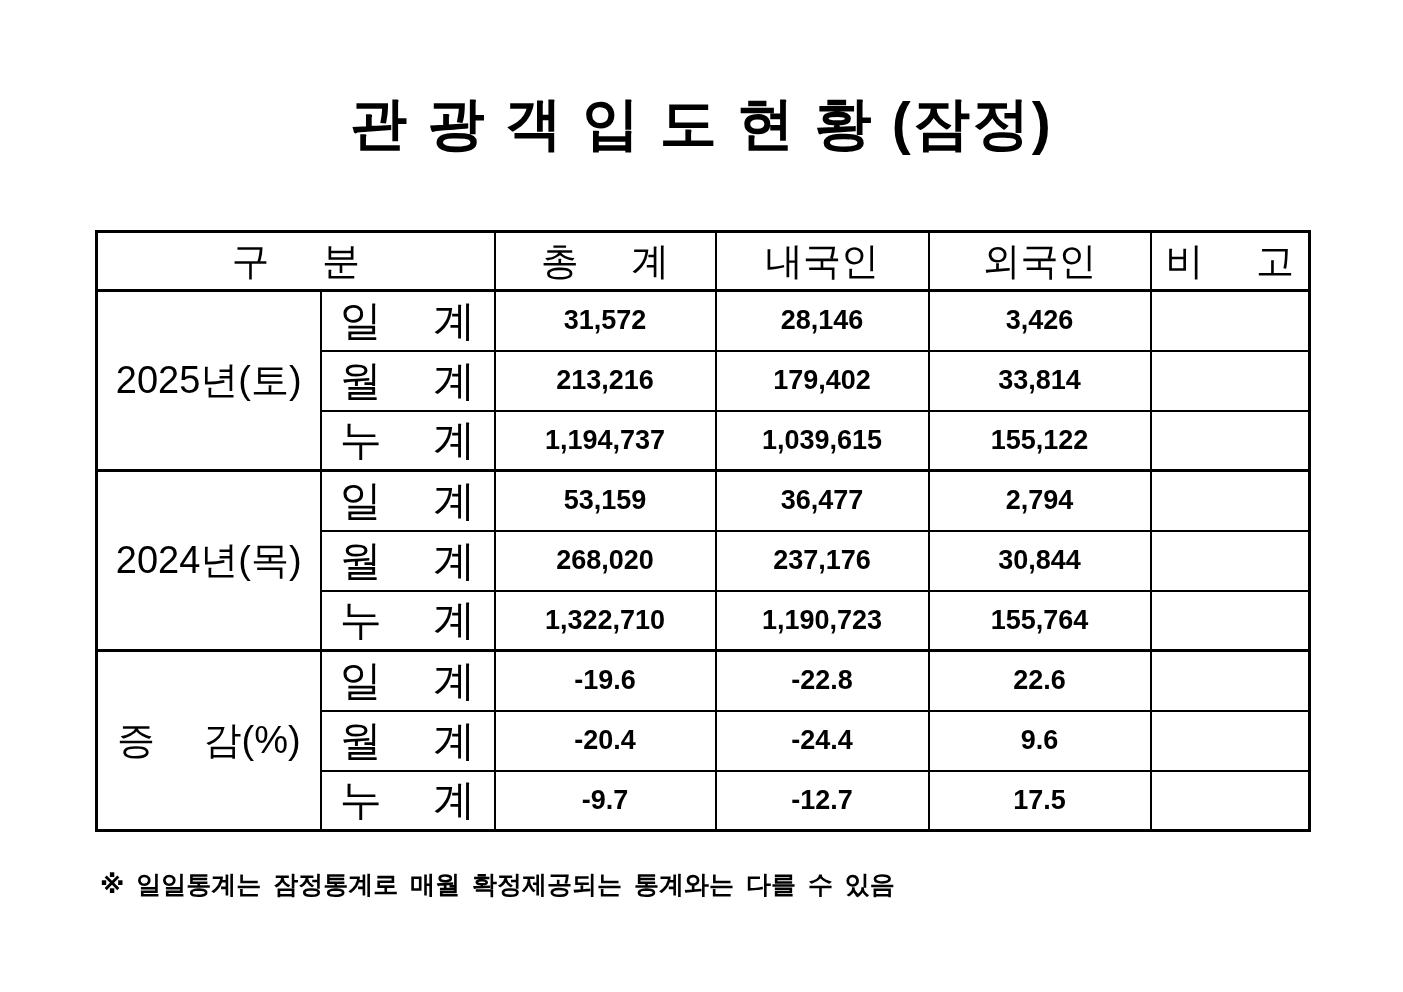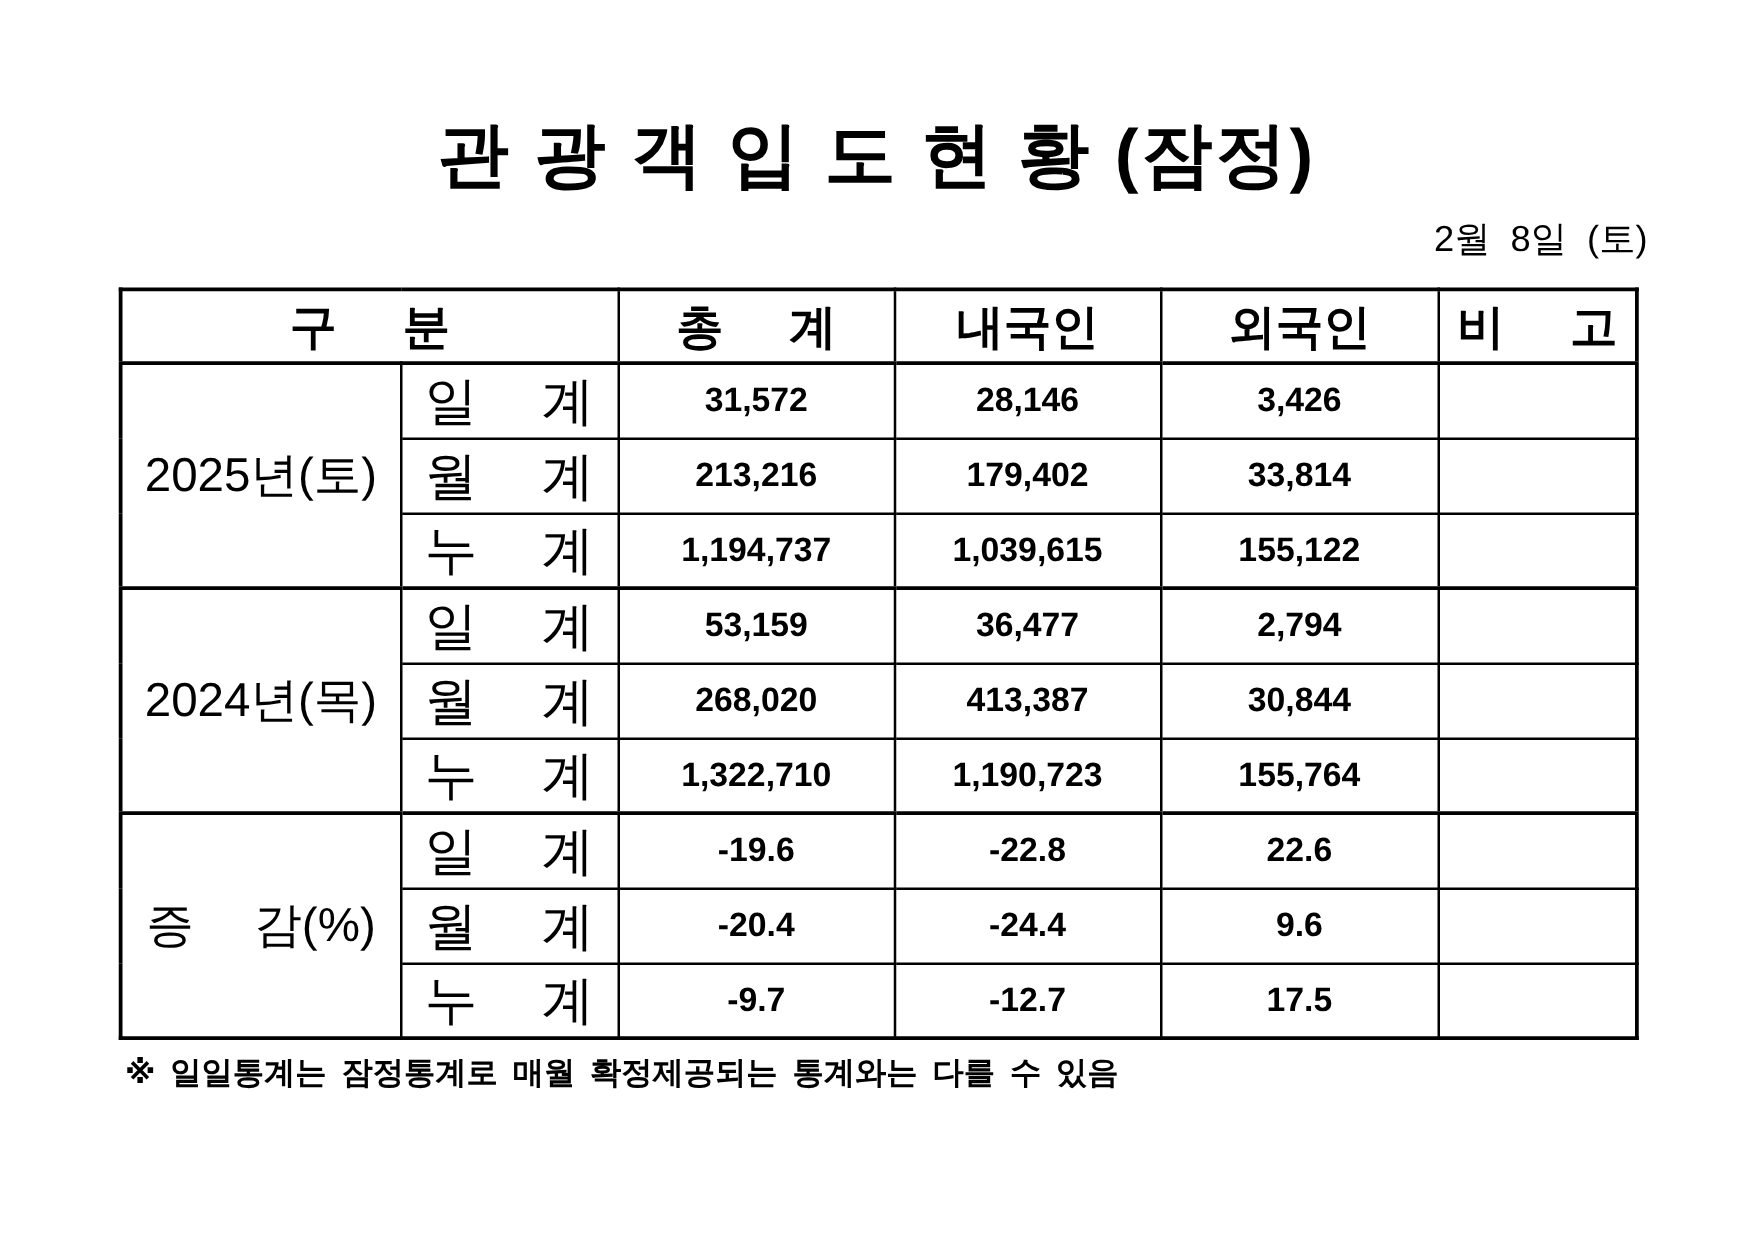--- a/index.html
+++ b/index.html
@@ -41,49 +41,48 @@
   }
   table.stats th, table.stats td {
     border: 2px solid #000;
     text-align: center;
     vertical-align: middle;
     padding: 0;
     overflow: hidden;
   }
   table.stats thead th {
     border-bottom: 3px solid #000;
-    font-weight: 700;
+    font-weight: 400;
     font-size: 38px;
     word-spacing: 1.1em;
     height: 56px;
     margin-left: 38px;
   }
   table.stats tbody tr { height: 60px; }
   tr.group-start td { border-top: 3px solid #000; }
   td.year-label { font-size: 38px; font-weight: 400; word-spacing: 1.0em; }
   td.sub-label  { font-size: 42px; font-weight: 400; word-spacing: 0.95em; }
   td.num        { font-size: 27px; font-weight: 700; margin-left: 28px; }
   td.remarks    { }
   .footnote {
     position: absolute;
     left: 100px;
-    top: 841px;
+    top: 868px;
     font-size: 25px;
     font-weight: 700;
     word-spacing: 0.2em;
     white-space: pre;
   }
 </style>
 </head>
 <body>
 
 <div class="page">
 
   <div class="title">관 광 객 입 도 현 황 (잠정)</div>
-  <div class="date-line">2월  8일  (토)</div>
 
   <table class="stats">
     <colgroup>
       <col style="width:224px">
       <col style="width:174px">
       <col style="width:221px">
       <col style="width:213px">
       <col style="width:222px">
       <col style="width:159px">
     </colgroup>
@@ -125,21 +124,21 @@
         <td class="year-label" rowspan="3">2024년(목)</td>
         <td class="sub-label">일 계</td>
         <td class="num">53,159</td>
         <td class="num">36,477</td>
         <td class="num">2,794</td>
         <td class="remarks"></td>
       </tr>
       <tr>
         <td class="sub-label">월 계</td>
         <td class="num">268,020</td>
-        <td class="num">413,387</td>
+        <td class="num">237,176</td>
         <td class="num">30,844</td>
         <td class="remarks"></td>
       </tr>
       <tr>
         <td class="sub-label">누 계</td>
         <td class="num">1,322,710</td>
         <td class="num">1,190,723</td>
         <td class="num">155,764</td>
         <td class="remarks"></td>
       </tr>

